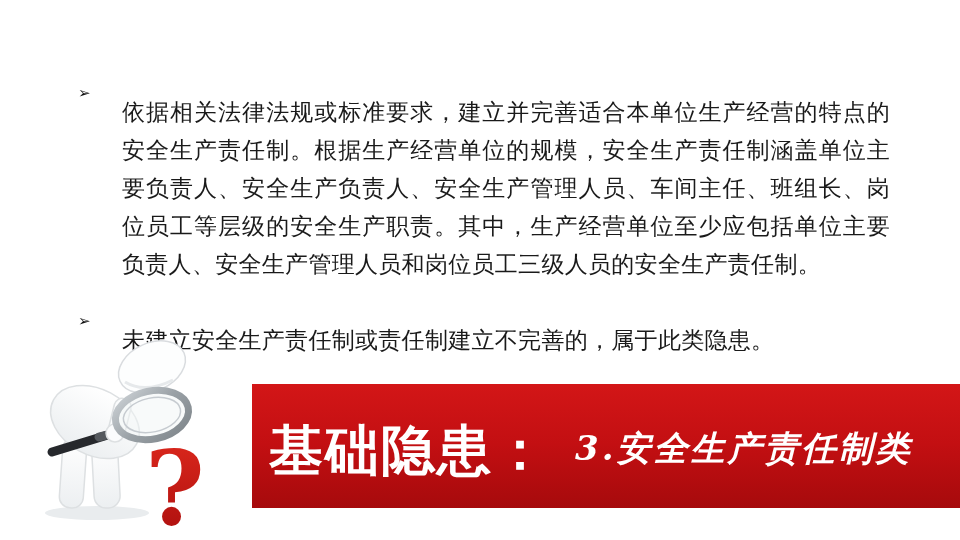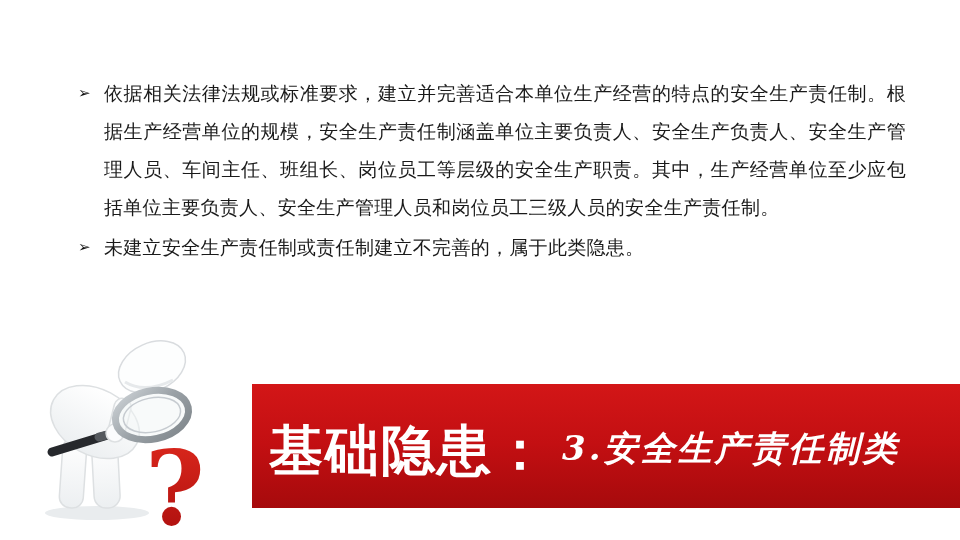--- a/index.html
+++ b/index.html
@@ -8,37 +8,37 @@
     overflow:hidden;font-family:"Liberation Sans","DejaVu Sans",sans-serif;
   }
   
   .bullets{position:absolute;left:78px;top:75px;width:830px;}
   .bullet{display:flex;align-items:flex-start;margin:0 0 2px 0;}
   .bullet .marker{
     flex:0 0 auto;width:26px;font-size:15px;line-height:38px;color:#111111;
     transform:translateY(-1px);
   }
   .bullet .btext{
-    margin:0;width:802px;font-size:19px;line-height:38px;color:#1a1a1a;
+    margin:18px;width:802px;font-size:23px;line-height:38px;color:#1a1a1a;
     text-align:justify;text-justify:inter-ideograph;letter-spacing:0.3px;
     font-weight:500;
   }
   
   .banner{
     position:absolute;left:252px;top:384px;width:708px;height:124px;
     background:linear-gradient(180deg,#d31617 0%,#c30f12 48%,#a60a0c 100%);
     display:flex;align-items:center;padding:10px 0 0 17px;box-sizing:border-box;
   }
   .banner-title{
     color:#ffffff;font-size:54px;font-weight:900;letter-spacing:2px;
     font-family:"Liberation Sans","DejaVu Sans",sans-serif;white-space:nowrap;
   }
   .banner-subtitle{
     color:#ffffff;font-size:34px;font-style:italic;font-weight:700;
-    letter-spacing:3px;margin-left:13px;white-space:nowrap;
+    letter-spacing:3px;margin-left:26px;white-space:nowrap;
     font-family:"DejaVu Serif","Liberation Serif",serif;
     transform:translateY(-2px);
   }
   
   .figure-wrap{position:absolute;left:25px;top:332px;width:215px;height:200px;}
   .qmark-text{
     font-family:"DejaVu Serif","Liberation Serif",serif;font-weight:bold;
   }
 </style>
 </head>

